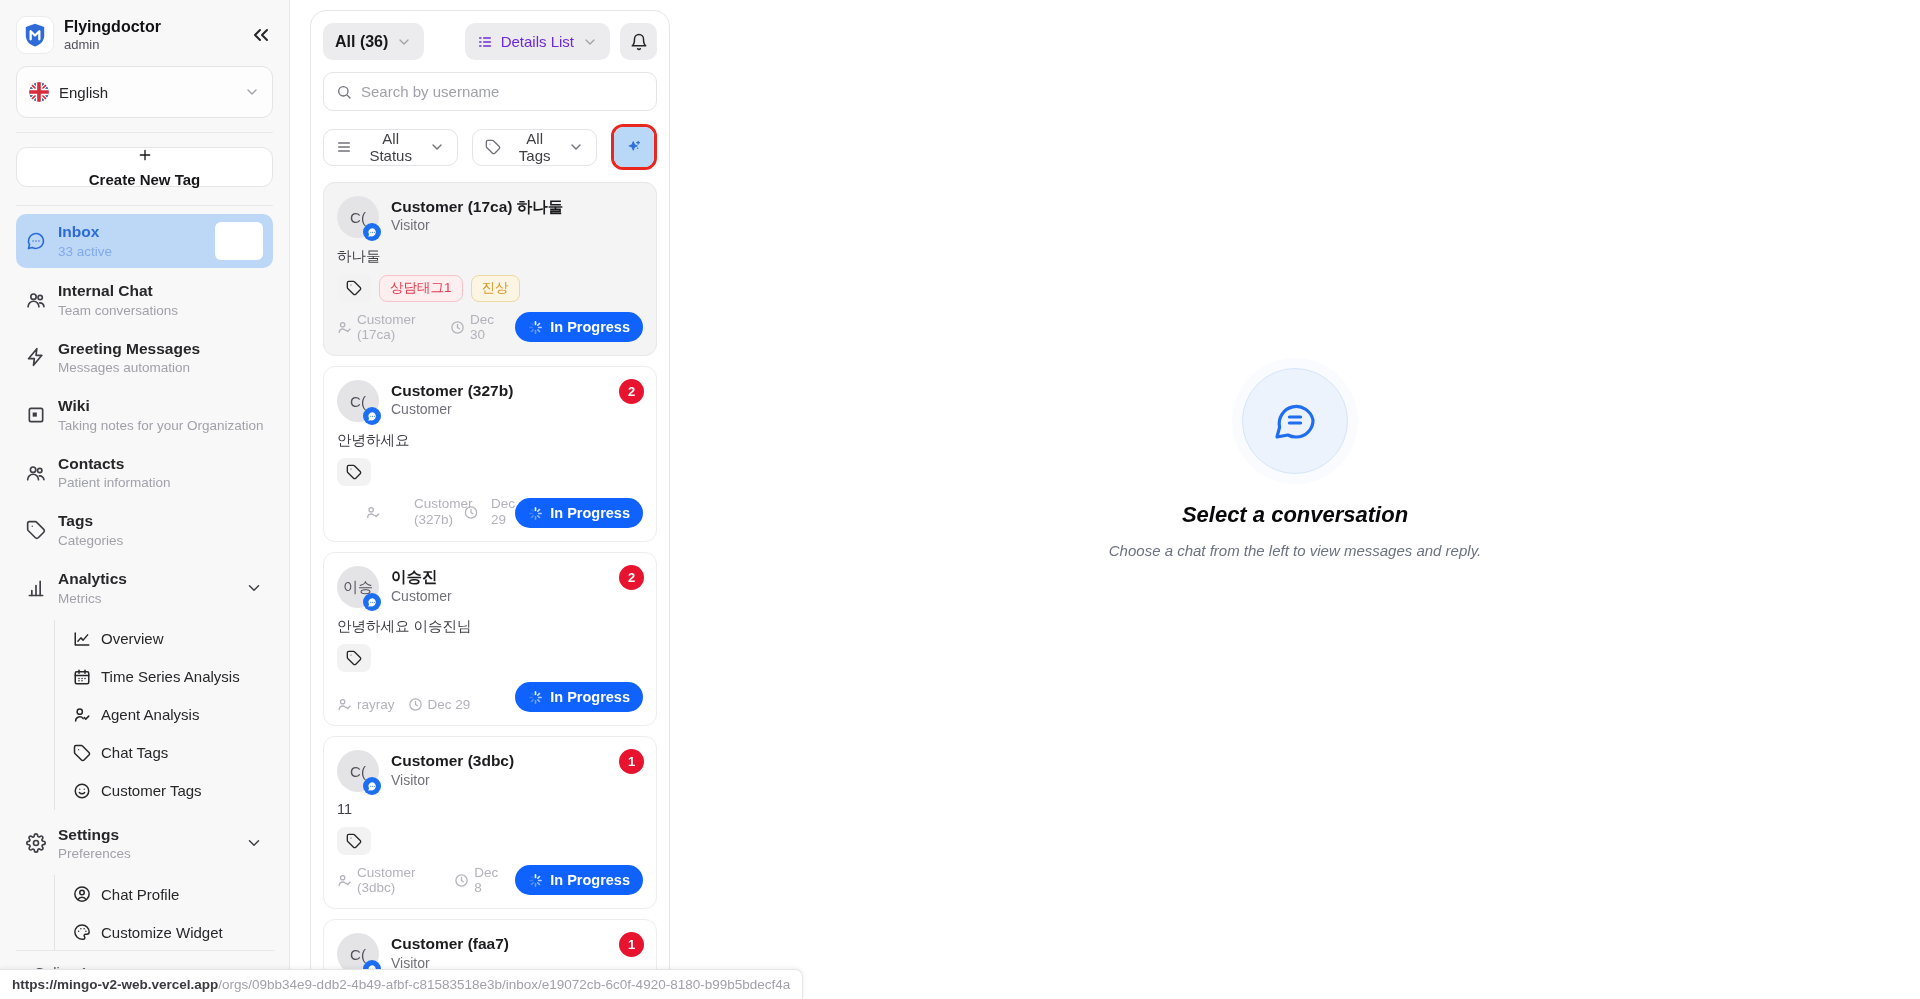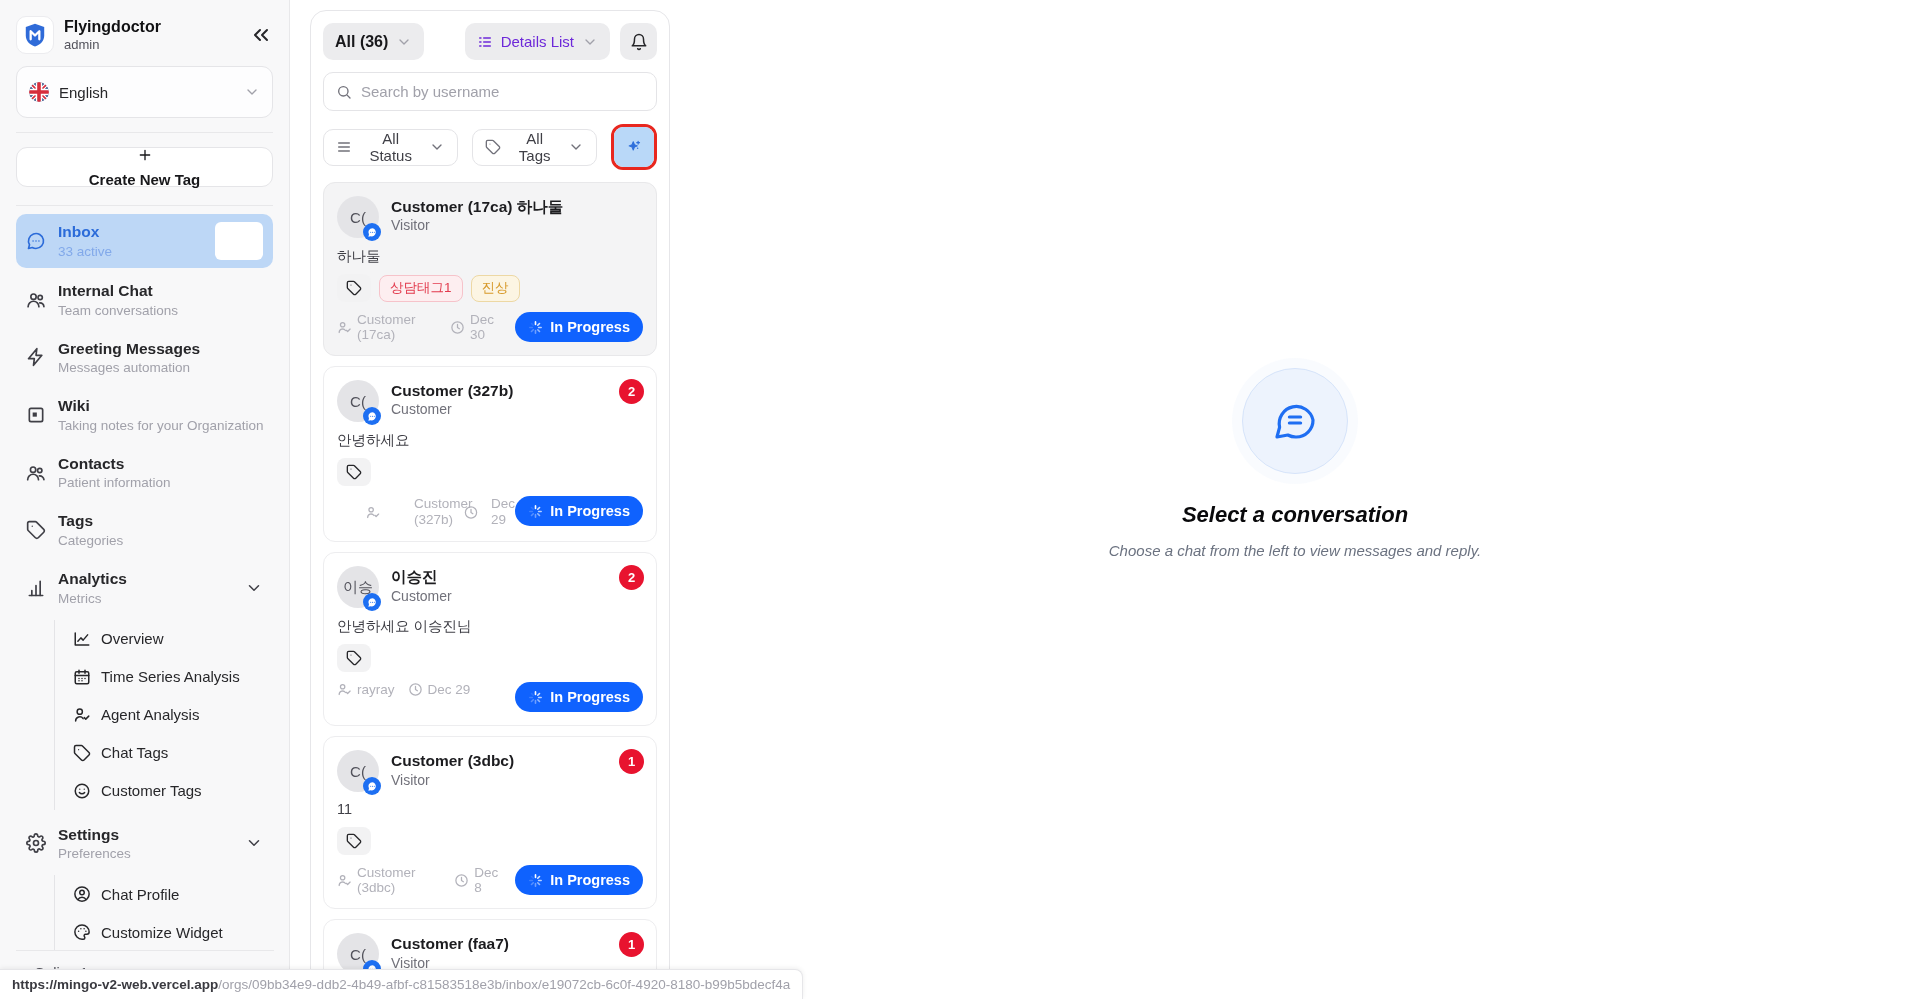--- a/index.html
+++ b/index.html
@@ -100,21 +100,21 @@
     background: #e8132f; color: #fff; font-size: 13px; font-weight: 600;
     display: flex; align-items: center; justify-content: center; }
   .card-preview { margin-top: 9px; font-size: 14.5px; color: #3f3f46; min-height: 18px; }
   .tags-row { margin-top: 8px; display: flex; align-items: center; gap: 8px; }
   .tag-chip { width: 34px; height: 28px; background: #f2f2f3; border-radius: 8px; color: #27272a;
     display: flex; align-items: center; justify-content: center; }
   .tag-pill { height: 27px; display: flex; align-items: center; padding: 0 10px; border-radius: 8px;
     font-size: 13.5px; border: 1px solid; }
   .tag-red { color: #e23b4e; background: #fdeef0; border-color: #f6c3ca; }
   .tag-amber { color: #d79a2b; background: #fcf5e3; border-color: #edd8a4; }
-  .card-footer { margin-top: 10px; display: flex; align-items: flex-start; gap: 13px; color: #b2b2ba; font-size: 13.5px; }
+  .card-footer { margin-top: 10px; display: flex; align-items: flex-end; gap: 13px; color: #b2b2ba; font-size: 13.5px; }
   .f-item { display: flex; align-items: center; gap: 5px; min-width: 0; }
   .f-item .icon { color: #b2b2ba; }
   .status-pill { margin-left: auto; height: 30px; background: #0f62fe; color: #fff; border-radius: 999px;
     display: flex; align-items: center; gap: 7px; padding: 0 13px; font-size: 14.5px; font-weight: 600; flex: 0 0 auto; }
   .status-pill svg { width: 15px; height: 15px; }
   .card.wrapfooter .f-agent span { display: inline-block; width: 72px; line-height: 1.2; }
   .card.wrapfooter .f-date span { display: inline-block; width: 30px; line-height: 1.2; }
 
   
   #empty { position: absolute; left: 670px; top: 0; right: 0; height: 999px;

